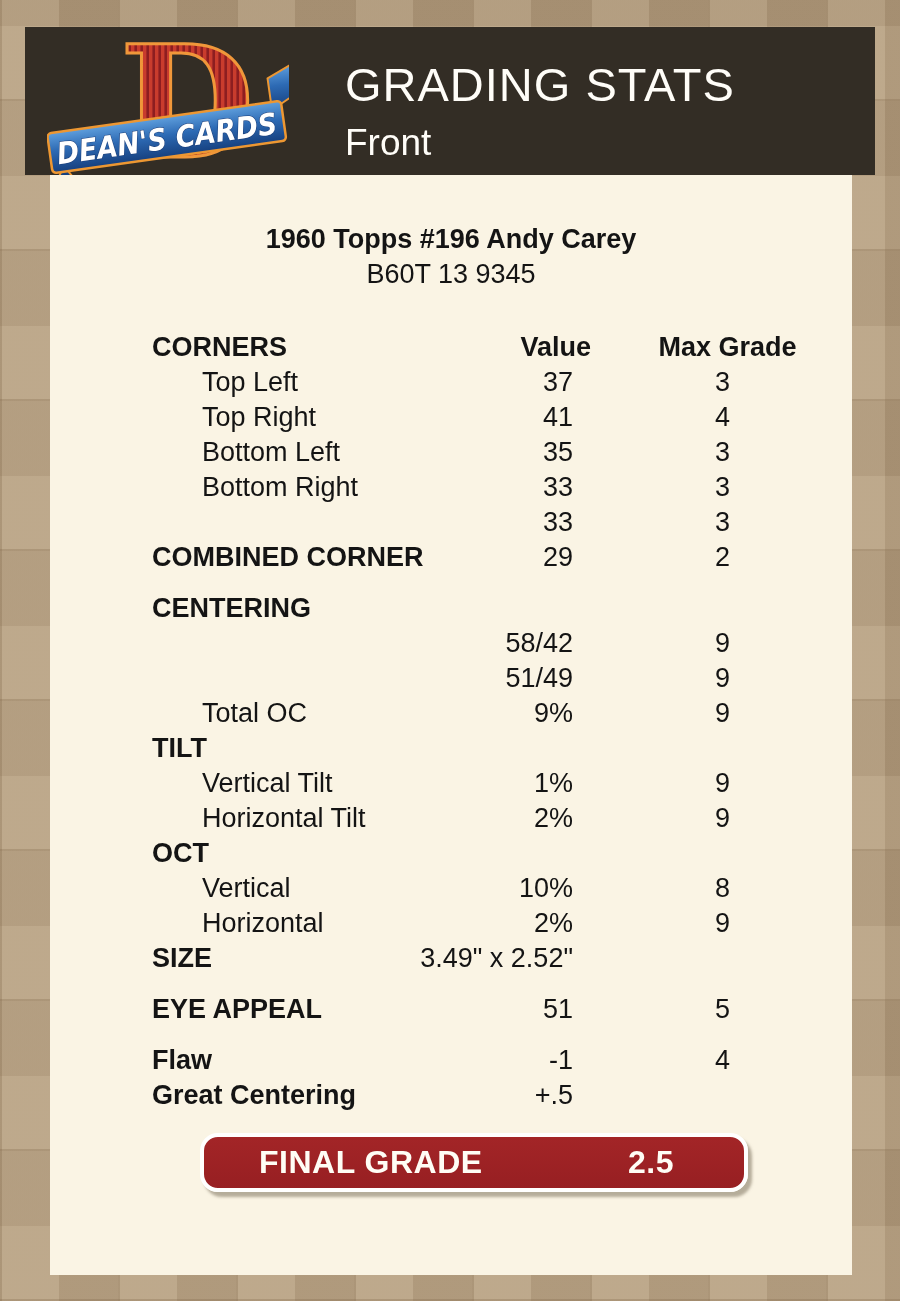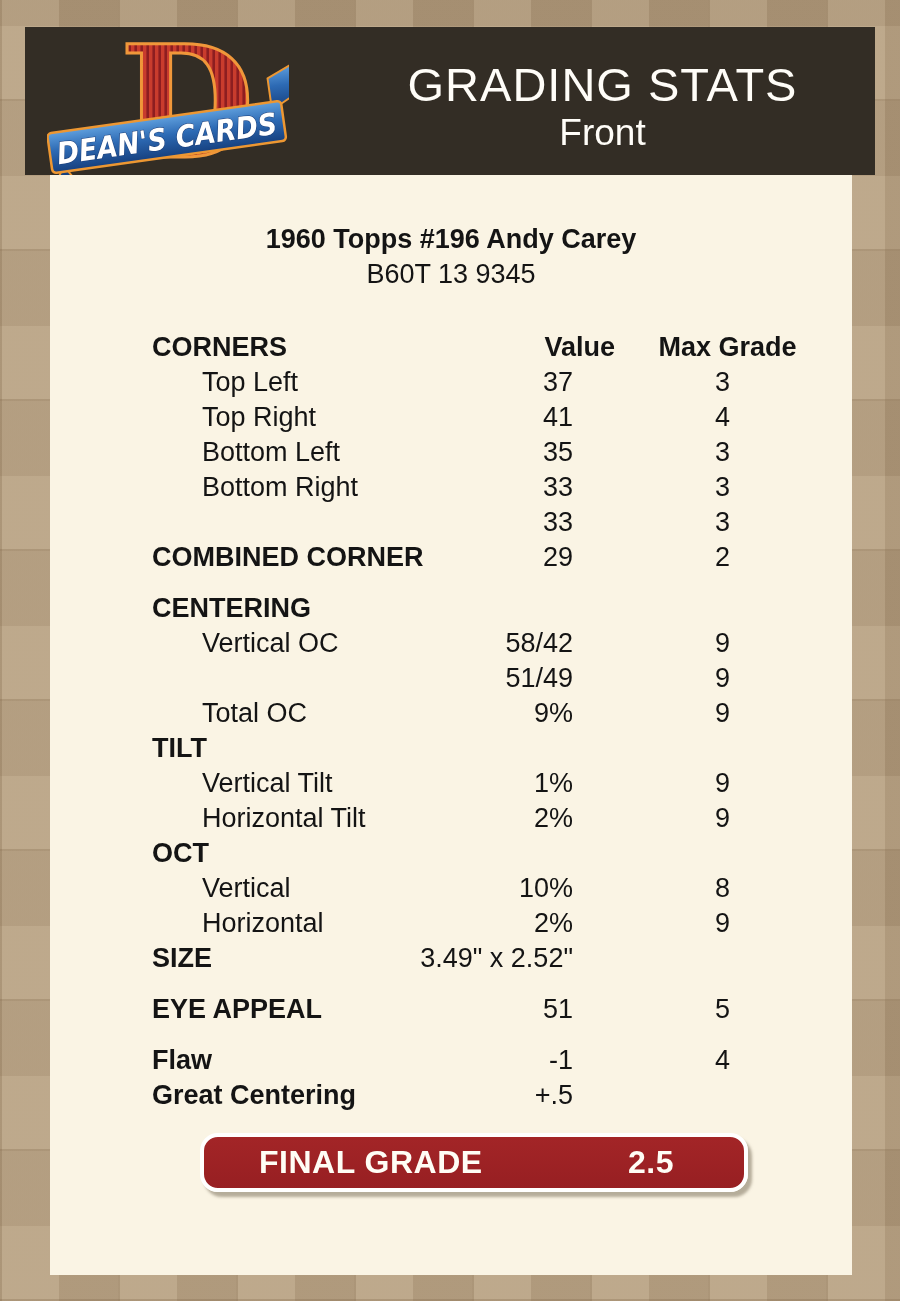--- a/index.html
+++ b/index.html
@@ -17,39 +17,39 @@
       repeating-linear-gradient(90deg, rgba(250,240,220,0.10) 0 59px, rgba(90,70,50,0.08) 59px 118px),
       repeating-linear-gradient(0deg, rgba(250,240,220,0.07) 0 75px, rgba(90,70,50,0.07) 75px 150px);
   }
   .header-bar{
     position:absolute;left:25px;top:27px;width:850px;height:148px;
     background:#332d25;
   }
   .logo-svg{position:absolute;left:22px;top:4px;width:242px;height:144px;}
   .header-titles{
     position:absolute;left:320px;top:0;width:515px;height:148px;
-    display:flex;flex-direction:column;align-items:center;justify-content:flex-start;
-    padding-top:32px;box-sizing:border-box;color:#fffdf8;
+    display:flex;flex-direction:column;justify-content:flex-start;
+    padding-top:32px;box-sizing:border-box;row-gap:10px;color:#fffdf8;
   }
   .grading-title{font-size:47px;line-height:52px;letter-spacing:1px;}
   .grading-sub{font-size:37px;line-height:44px;}
   .panel{
     position:absolute;left:50px;top:175px;width:802px;height:1100px;
     background:#faf4e4;
   }
   .card-title{margin-top:47px;text-align:center;font-size:27px;line-height:35px;font-weight:700;color:#141414;}
   .card-code{text-align:center;font-size:27px;line-height:35px;color:#141414;}
   .stats-table{position:relative;margin-top:38px;}
   .trow{position:relative;height:35px;}
   .trow.gap{margin-top:16px;}
   .cell{position:absolute;top:0;line-height:35px;font-size:27px;color:#141414;white-space:nowrap;}
   .cell.label{left:152px;font-weight:400;}
   .trow.section .cell.label, .trow.columns .cell.label{left:102px;font-weight:700;}
   .cell.value{left:0;width:523px;text-align:right;}
-  .trow.columns .cell.value{width:541px;font-weight:700;margin-left:24px;}
+  .trow.columns .cell.value{width:541px;font-weight:700;}
   .cell.max{left:575px;width:195px;text-align:center;}
   .trow.columns .cell.max{width:205px;font-weight:700;}
   .final-grade{
     position:absolute;left:150px;top:958px;width:548px;height:59px;
     background:linear-gradient(#a32527,#971f22);
     border:4px solid #ffffff;border-radius:18px;box-sizing:border-box;
     box-shadow:4px 5px 3px rgba(135,125,105,0.6);
     display:flex;align-items:center;justify-content:space-between;
     padding:0 70px 0 55px;
   }
@@ -136,21 +136,20 @@
   </div>
 
   <div class="trow section gap">
     <span class="cell value"></span>
     <span class="cell label">CENTERING</span>
     <span class="cell max"></span>
   </div>
 
   <div class="trow sub">
     <span class="cell value">58/42</span>
-    <span class="cell label">Vertical OC</span>
     <span class="cell max">9</span>
   </div>
 
   <div class="trow sub">
     <span class="cell value">51/49</span>
     <span class="cell max">9</span>
   </div>
 
   <div class="trow sub">
     <span class="cell value">9%</span>

